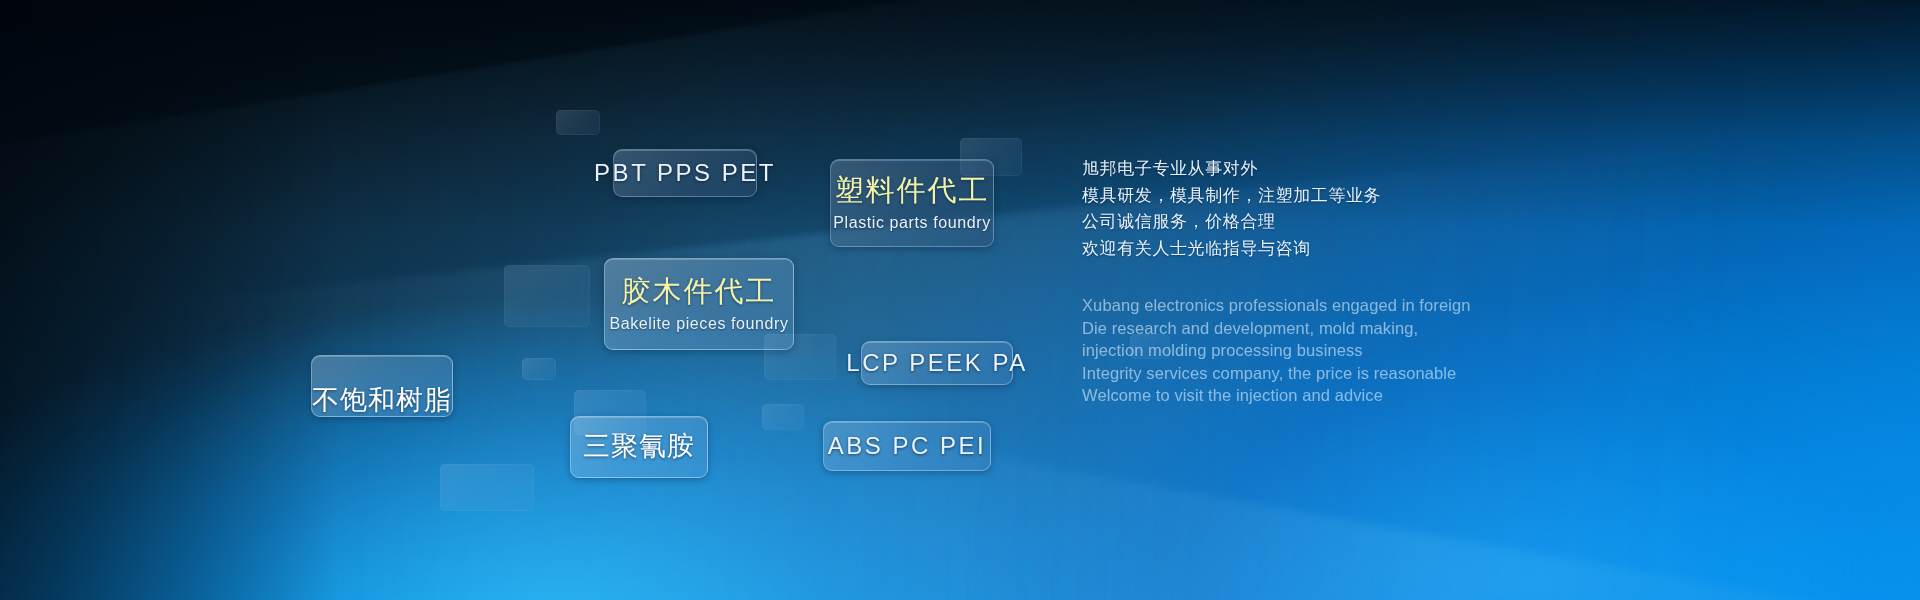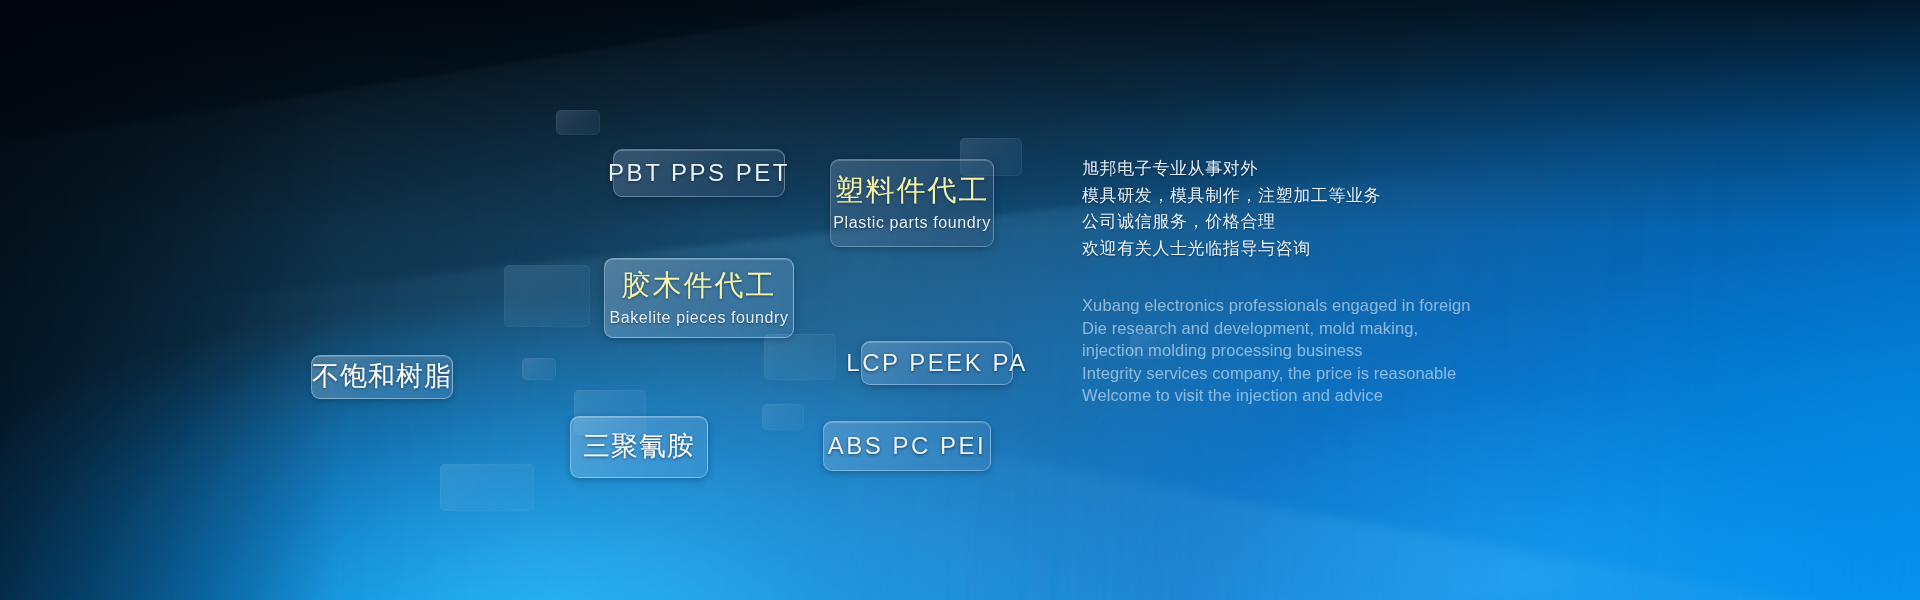--- a/index.html
+++ b/index.html
@@ -199,41 +199,41 @@
   <div class="deco" style="left:504px; top:265px; width:86px; height:62px; opacity:.42;"></div>
   <div class="deco" style="left:522px; top:358px; width:34px; height:22px; opacity:.55;"></div>
   <div class="deco" style="left:574px; top:390px; width:72px; height:45px; opacity:.50;"></div>
   <div class="deco" style="left:440px; top:464px; width:94px; height:47px; opacity:.48;"></div>
   <div class="deco" style="left:762px; top:404px; width:42px; height:26px; opacity:.45;"></div>
   <div class="deco" style="left:764px; top:334px; width:72px; height:46px; opacity:.40;"></div>
   <div class="deco" style="left:960px; top:138px; width:62px; height:38px; opacity:.52;"></div>
   <div class="deco" style="left:1130px; top:334px; width:40px; height:25px; opacity:.40;"></div>
 
 
-  <div class="card" style="left:311px; top:355px; width:142px; height:44px;">
+  <div class="card" style="left:311px; top:355px; width:142px; height:62px;justify-content:flex-end;">
     <span class="cn-label">不饱和树脂</span>
   </div>
 
   <div class="card" style="left:570px; top:416px; width:138px; height:62px;">
     <span class="cn-label">三聚氰胺</span>
   </div>
 
-  <div class="card dark" style="left:613px; top:149px; width:172px; height:48px;">
+  <div class="card dark" style="left:613px; top:149px; width:144px; height:48px;">
     <span class="tag-label">PBT  PPS  PET</span>
   </div>
 
   <div class="card mid" style="left:861px; top:341px; width:152px; height:44px;">
     <span class="tag-label">LCP  PEEK  PA</span>
   </div>
 
   <div class="card mid" style="left:823px; top:421px; width:168px; height:50px;">
     <span class="tag-label">ABS  PC  PEI</span>
   </div>
 
-  <div class="card" style="left:604px; top:258px; width:190px; height:80px;">
+  <div class="card" style="left:604px; top:258px; width:190px; height:92px;">
     <span class="foundry-cn">胶木件代工</span>
     <span class="foundry-en">Bakelite pieces foundry</span>
   </div>
 
   <div class="card dark" style="left:830px; top:159px; width:164px; height:88px;">
     <span class="foundry-cn">塑料件代工</span>
     <span class="foundry-en">Plastic parts foundry</span>
   </div>
 
   <div id="copy-block">

